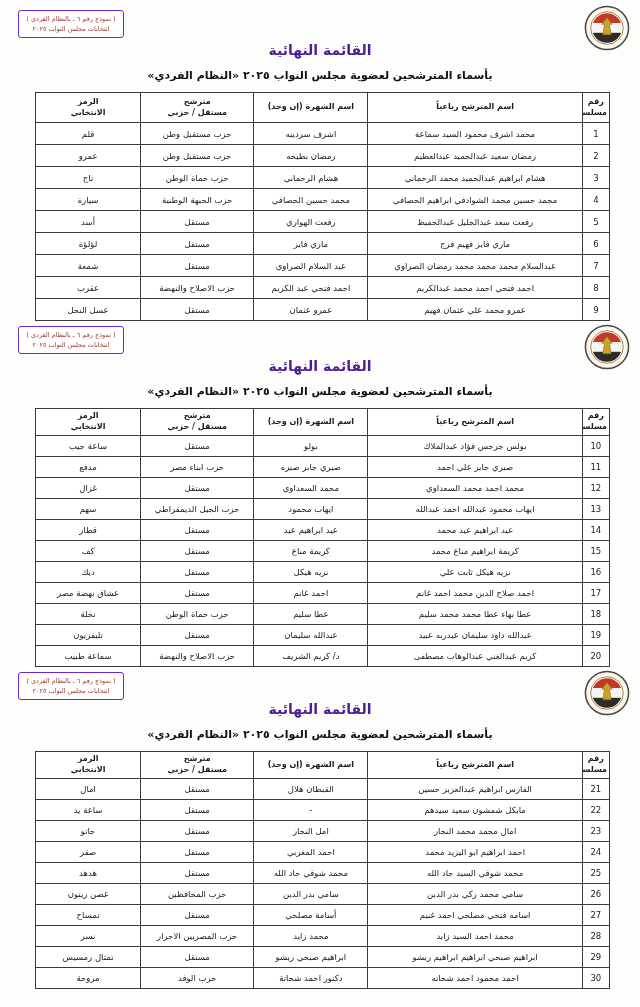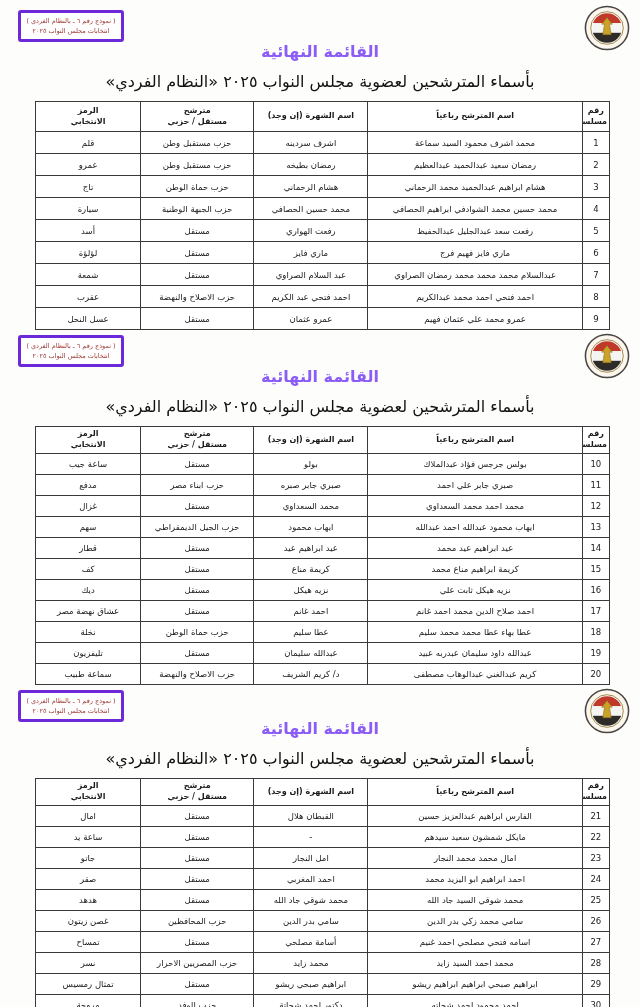--- a/index.html
+++ b/index.html
@@ -10,50 +10,50 @@
     font-family: "DejaVu Sans", sans-serif;
     color: #1a1a1a;
   }
   .page-section { position: relative; }
 
   .stamp {
     position: absolute;
     left: 18px;
     top: 10px;
     width: 106px;
-    border: 3px solid #6d28d9;
+    border: 1px solid #6d28d9;
     border-radius: 3px;
     padding: 3px 2px;
     font-size: 6.5px;
     line-height: 1.55;
     color: #9c3a32;
     text-align: center;
     background: #fff;
   }
   .s2 .stamp, .s3 .stamp { top: 5px; }
 
   .logo { position: absolute; right: 10px; top: 5px; width: 46px; height: 46px; }
   .s2 .logo, .s3 .logo { top: 3px; }
 
   .title {
     margin: 0;
     padding-top: 42px;
     text-align: center;
-    font-size: 16px;
+    font-size: 14px;
     font-weight: bold;
-    color: #8b5cf6;
+    color: #4c1d95;
   }
   .s2 .title { padding-top: 37px; }
   .s3 .title { padding-top: 34px; }
 
   .subtitle {
     margin: 11px 0 0;
     text-align: center;
-    font-size: 16px;
-    font-weight: normal;
+    font-size: 11px;
+    font-weight: bold;
     color: #111;
   }
   .district {
     margin-top: 7px;
     text-align: center;
     font-size: 9px;
     font-weight: bold;
     color: #222;
     word-spacing: 2px;
   }

